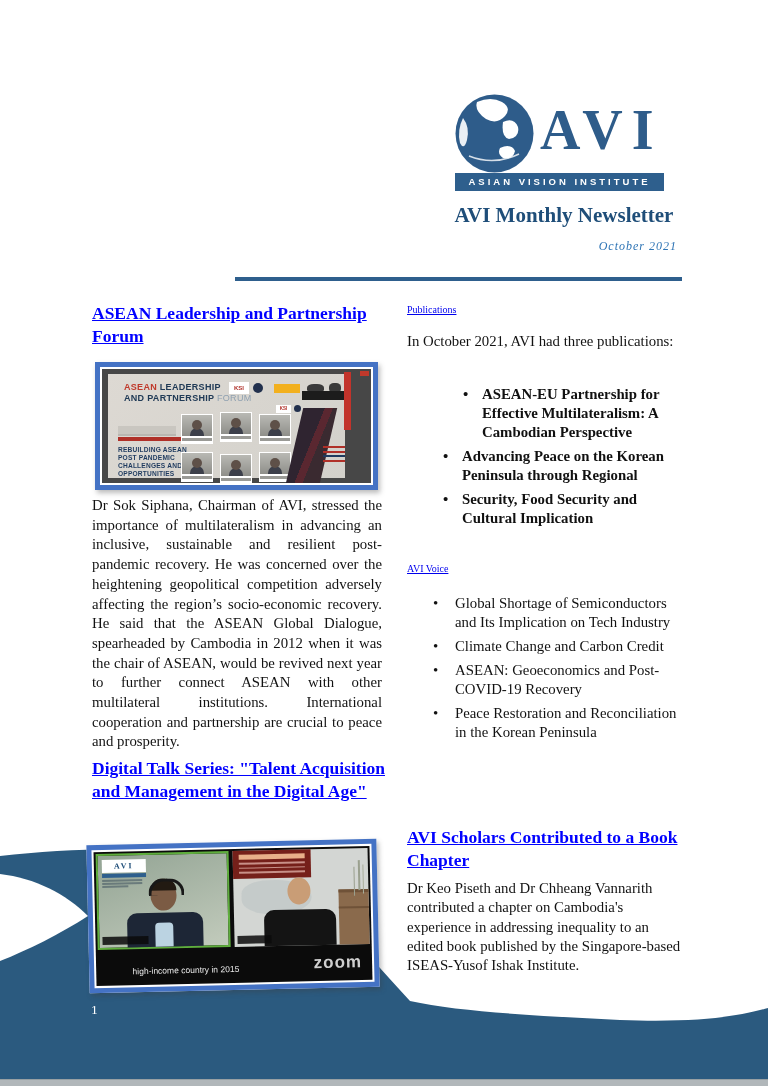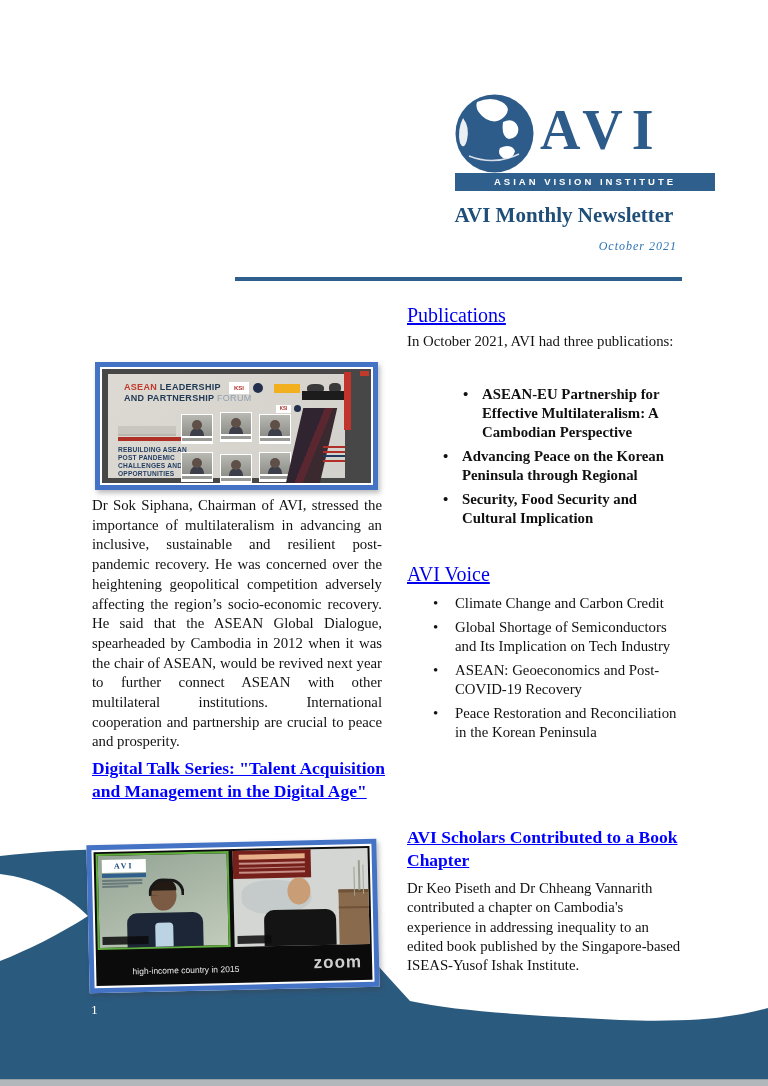--- a/index.html
+++ b/index.html
@@ -3,33 +3,33 @@
 <meta charset="utf-8">
 <style>
   html,body{margin:0;padding:0;background:#e8e8e8;}
   .page{position:relative;width:768px;height:1086px;background:#ffffff;margin:0 auto;
         overflow:hidden;font-family:"Liberation Serif",serif;color:#111;}
 
   
   .logo-globe{position:absolute;left:455px;top:94px;width:79px;height:79px;}
   .logo-letters{position:absolute;left:540px;top:94px;font-size:56px;font-weight:bold;
         color:#2E5C8A;letter-spacing:9px;line-height:72px;font-family:"Liberation Serif",serif;}
-  .logo-banner{position:absolute;left:455px;top:173px;width:260px;height:18px;background:#2E5F8D;
+  .logo-banner{position:absolute;left:455px;top:173px;width:209px;height:18px;background:#2E5F8D;
         color:#fff;font-family:"Liberation Sans",sans-serif;font-size:9.5px;font-weight:bold;
         letter-spacing:3px;text-align:center;line-height:18px;}
   .nl-title{position:absolute;left:450px;top:203px;width:228px;text-align:center;
         font-size:21px;font-weight:bold;color:#1F4E79;}
   .nl-date{position:absolute;left:452px;top:239px;width:225px;text-align:right;
         font-size:12px;font-style:italic;color:#2E74B5;letter-spacing:1px;}
   .head-rule{position:absolute;left:235px;top:277px;width:447px;height:4px;background:#2E5F8D;}
 
   
   .heading-link{position:absolute;color:#0101FF;font-weight:bold;font-size:17.5px;
         line-height:22.5px;text-decoration:underline;cursor:pointer;}
-  .small-link{position:absolute;color:#0000EE;font-size:20px;text-decoration:underline;cursor:pointer;}
+  .small-link{position:absolute;color:#0000EE;font-size:10px;text-decoration:underline;cursor:pointer;}
   .body-text{position:absolute;font-size:14.8px;line-height:19.7px;color:#121212;}
   .justified{text-align:justify;}
 
   ul.bullets{position:absolute;list-style:none;margin:0;padding:0;font-size:14.8px;line-height:19px;}
   ul.bullets li{position:relative;margin:0 0 5px 0;}
   ul.pubs li{padding-left:55px;}
   ul.pubs li::before{content:"\2022";position:absolute;left:36px;font-size:15px;}
   ul.pubs li.first{padding-left:75px;}
   ul.pubs li.first::before{left:56px;}
   ul.voice li{padding-left:48px;}
@@ -123,20 +123,21 @@
     <path fill="#fff" d="M45,54 Q56,49 60,57 Q58,66 48,64 Q42,60 45,54 Z"></path>
     <path fill="#fff" d="M8,24 Q15,33 12,46 Q9,57 5,49 Q2,36 8,24 Z" opacity=".9"></path>
     <path fill="none" stroke="#fff" stroke-width="1.5" d="M14,62 Q39,72 64,60" opacity=".8"></path>
   </svg>
   <div class="logo-letters">AVI</div>
   <div class="logo-banner">ASIAN VISION INSTITUTE</div>
   <div class="nl-title">AVI Monthly Newsletter</div>
   <div class="nl-date">October 2021</div>
   <div class="head-rule"></div>
 
+  <div class="heading-link" style="left:92px;top:302px;width:292px;">ASEAN Leadership and Partnership Forum</div>
 
   <div class="shot forum" style="left:95px;top:362px;width:269px;height:114px;">
     <div class="shot-inner">
       <div class="slide">
         <div class="slide-title">
           <span class="red">ASEAN</span><span> LEADERSHIP</span><br>
           <span>AND PARTNERSHIP </span><span class="light">FORUM</span>
         </div>
         <div class="ksi-box" style="left:121px;top:8px;width:20px;height:12px;font-size:6px;line-height:12px;">KSI</div>
         <div class="logo-dot" style="left:145px;top:9px;width:10px;height:10px;"></div>
@@ -236,22 +237,22 @@
 
   <ul class="bullets pubs" style="left:407px;top:385px;width:276px;font-weight:bold;">
     <li class="first">ASEAN-EU Partnership for Effective Multilateralism: A Cambodian Perspective</li>
     <li>Advancing Peace on the Korean Peninsula through Regional</li>
     <li>Security, Food Security and Cultural Implication</li>
   </ul>
 
   <div class="small-link" style="left:407px;top:563px;">AVI Voice</div>
 
   <ul class="bullets voice" style="left:407px;top:594px;width:278px;">
+    <li>Global Shortage of Semiconductors and Its Implication on Tech Industry</li>
     <li>Climate Change and Carbon Credit</li>
-    <li>Global Shortage of Semiconductors and Its Implication on Tech Industry</li>
     <li>ASEAN: Geoeconomics and Post-COVID-19 Recovery</li>
     <li>Peace Restoration and Reconciliation in the Korean Peninsula</li>
   </ul>
 
   <div class="heading-link" style="left:407px;top:826px;width:278px;">AVI Scholars Contributed to a Book Chapter</div>
 
   <div class="body-text" style="left:407px;top:879px;width:278px;line-height:19.3px;">Dr Keo Piseth and Dr Chheang Vannarith contributed a chapter on Cambodia's experience in addressing inequality to an edited book published by the Singapore-based ISEAS-Yusof Ishak Institute.</div>
 
   <svg class="wave" viewBox="0 0 768 242" preserveAspectRatio="none">
     <path fill="#2B5A7F" d="M0,12 C70,4 150,2 220,12 C300,25 350,92 410,157

